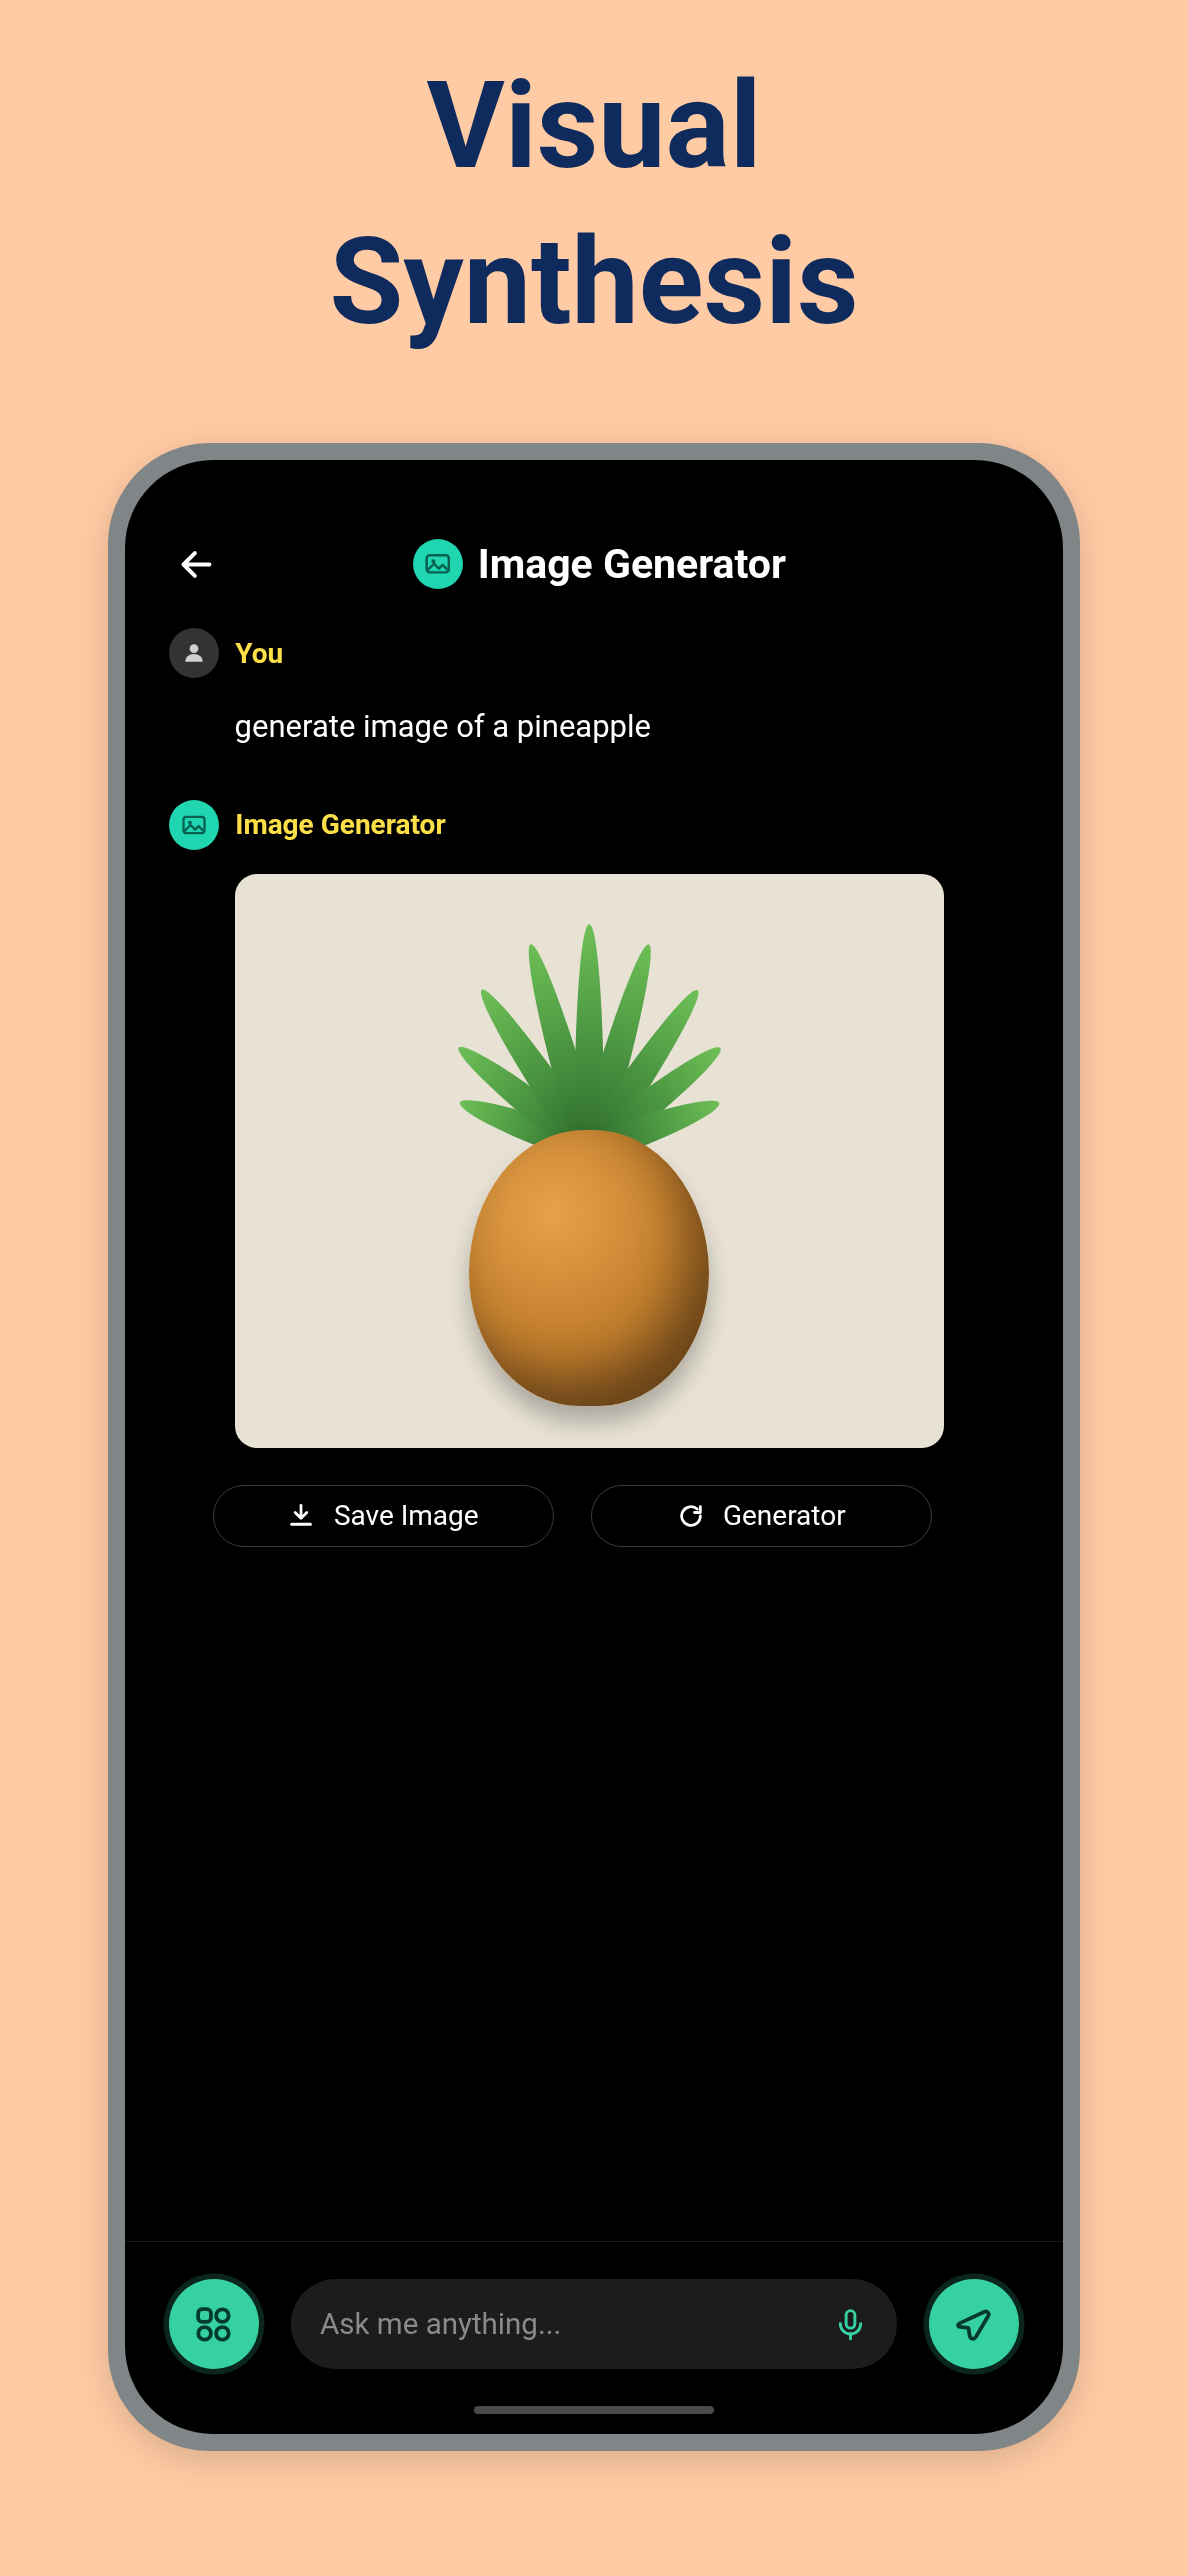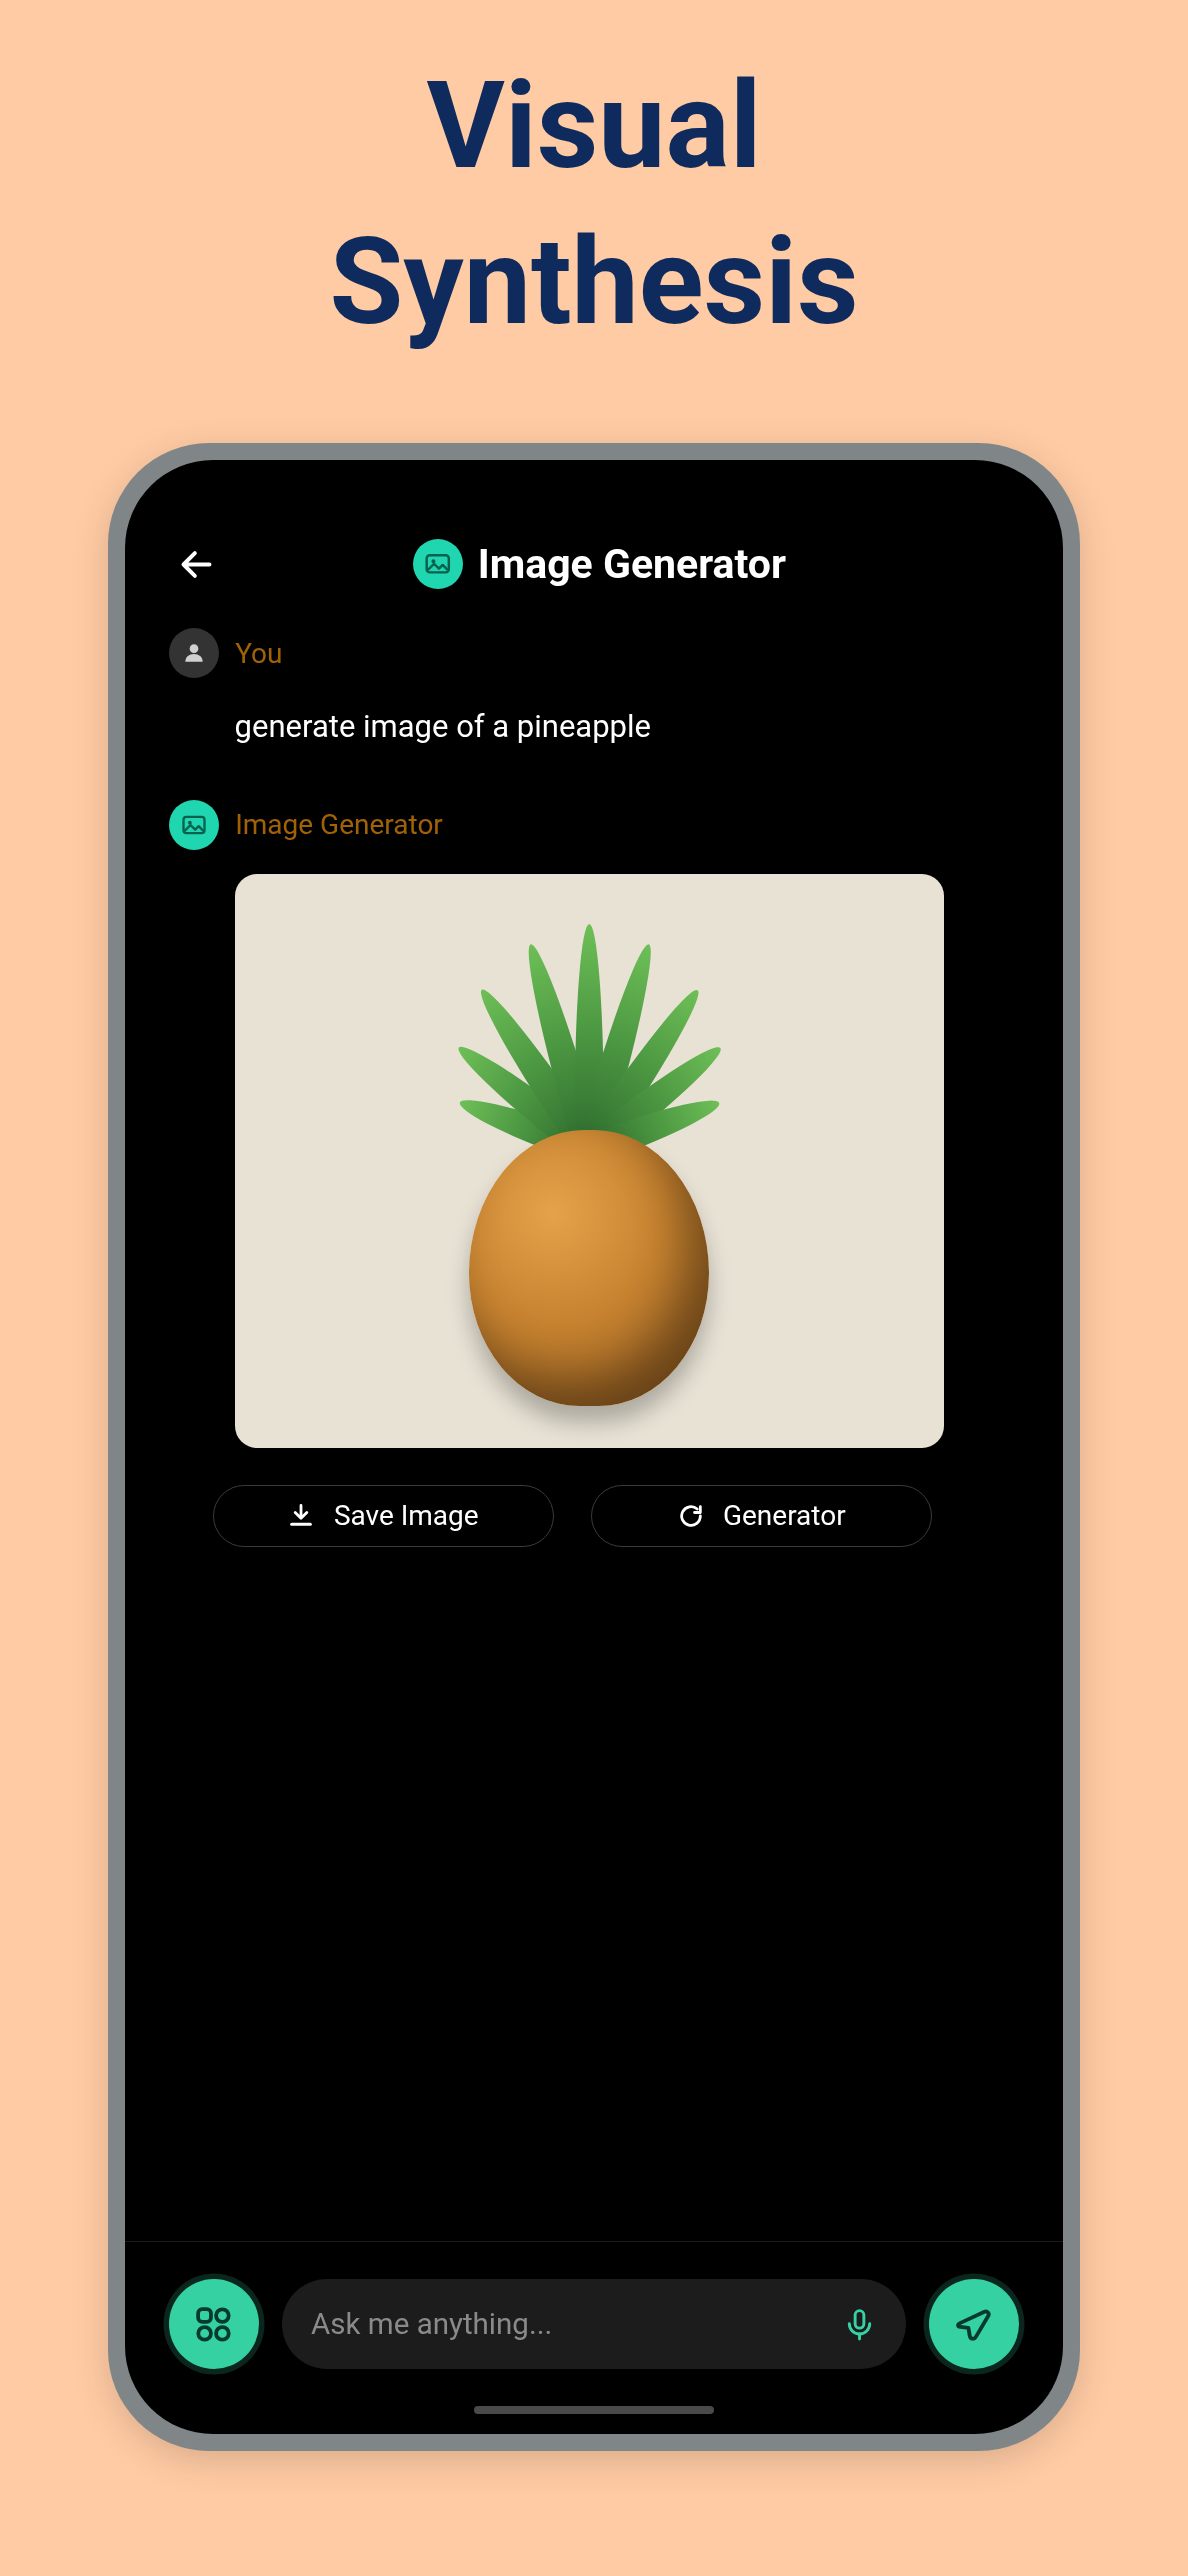--- a/index.html
+++ b/index.html
@@ -139,23 +139,23 @@
   display:flex; align-items:center; justify-content:center;
   color:#bbb;
 }
 
 .avatar.bot {
   background:#1FD6B0;
   color:#0a8a70;
 }
 
 .msg-author {
-  color:#a16207;
+  color:#fde047;
   font-size:28px;
-  font-weight:400;
+  font-weight:700;
 }
 
 .user-text {
   color:#fff;
   font-size:31px;
   font-weight:400;
   margin: 29.5px 0 55px 66px;
 }
 
 .generated-image {
@@ -238,21 +238,21 @@
   font-size:28px;
   background:transparent;
 }
 
 
 .input-panel {
   border-top: 0.9px solid #1a1a1a;
   padding: 37px 44px 26px 44px;
   display:flex;
   align-items:center;
-  gap: 23px;
+  gap: 32px;
 }
 
 .circle-btn {
   width: 90px; height:90px;
   border-radius:50%;
   display:flex; align-items:center; justify-content:center;
   box-shadow: 0 0 0 5.5px rgba(53,209,163,0.18);
 }
 
 .circle-btn.menu { background:#35D1A3; }

